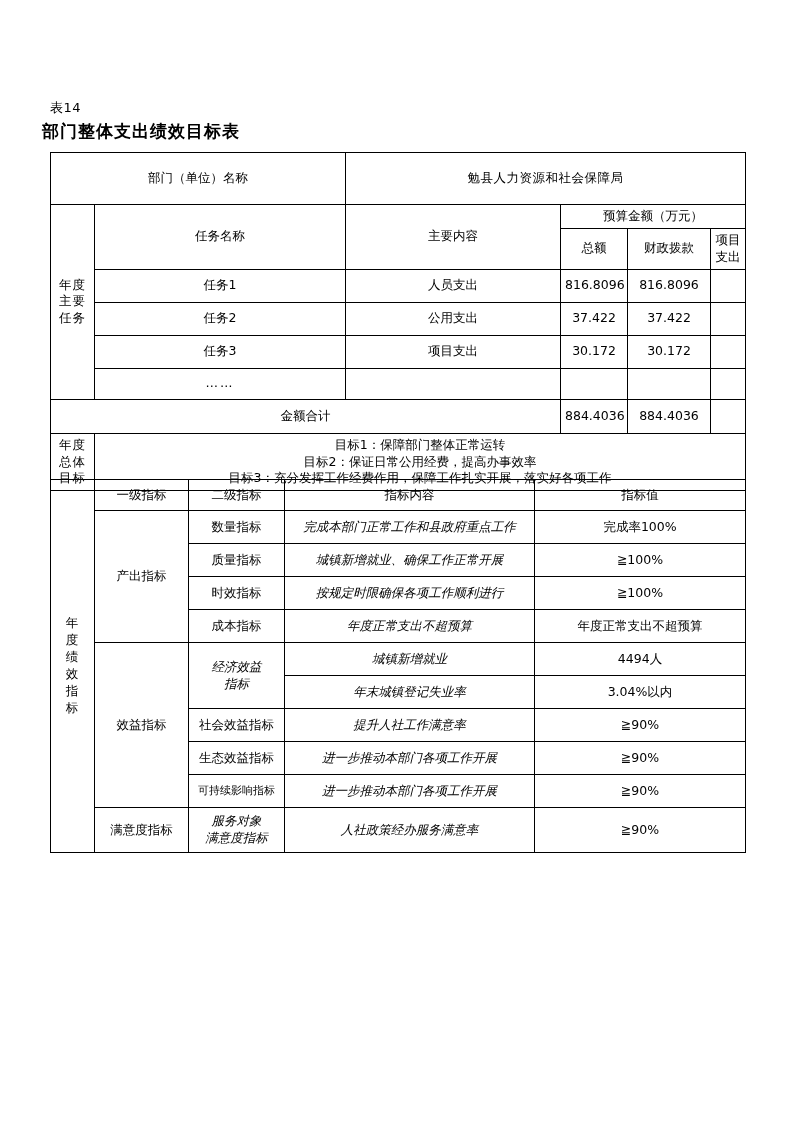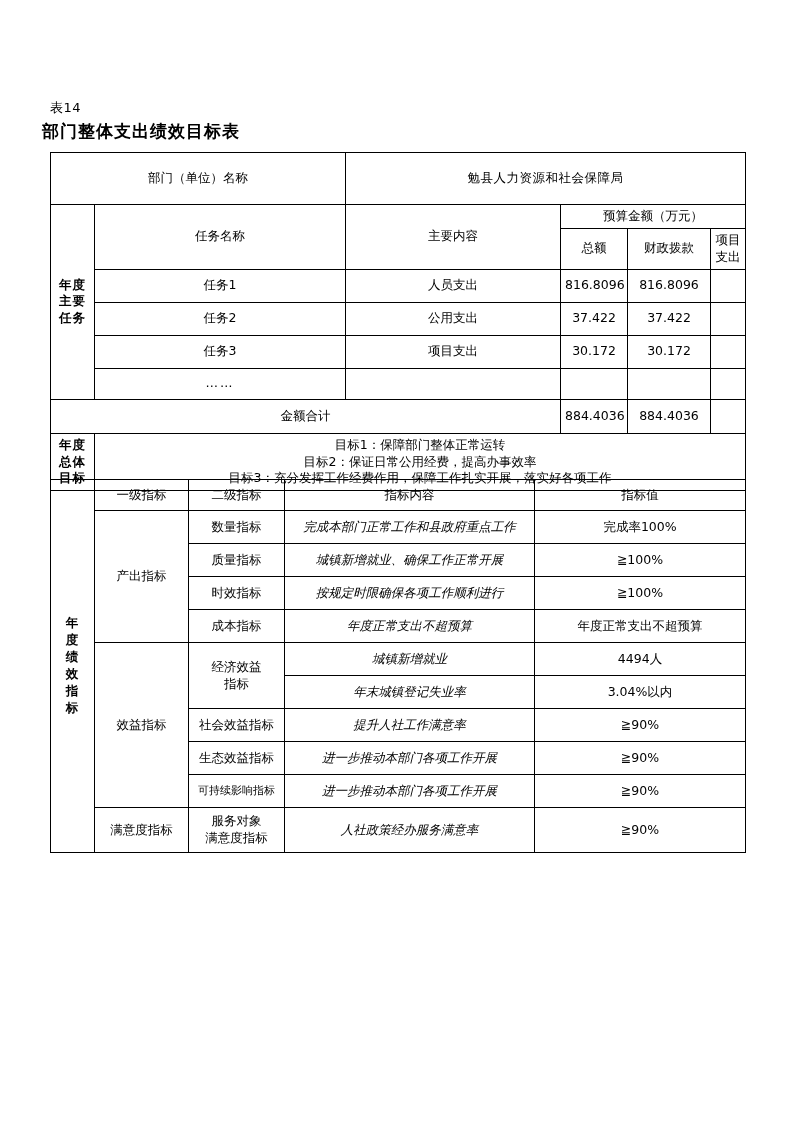--- a/index.html
+++ b/index.html
@@ -53,21 +53,20 @@
     vertical-align: middle;
     text-align: center;
     line-height: 1.35;
   }
   td.vert {
     width: 44px;
     font-size: 13px;
     letter-spacing: 1px;
     line-height: 1.7;
     padding: 2px;
-    font-weight: bold;
   }
   td.vert .stack {
     display: block;
   }
   .tall-label {
     font-size: 13px;
     line-height: 1.6;
   }
   td.left {
     text-align: left;
@@ -94,20 +93,21 @@
     margin-top: 44px;
   }
   .hdr {
     font-size: 13px;
   }
   .dots {
     letter-spacing: 2px;
   }
   .two-line {
     line-height: 1.3;
+    font-style: italic;
   }
 </style>
 </head>
 <body>
 
 <div class="page">
 
   <div class="sheet-no">表14</div>
   <div class="doc-title">部门整体支出绩效目标表</div>
 

